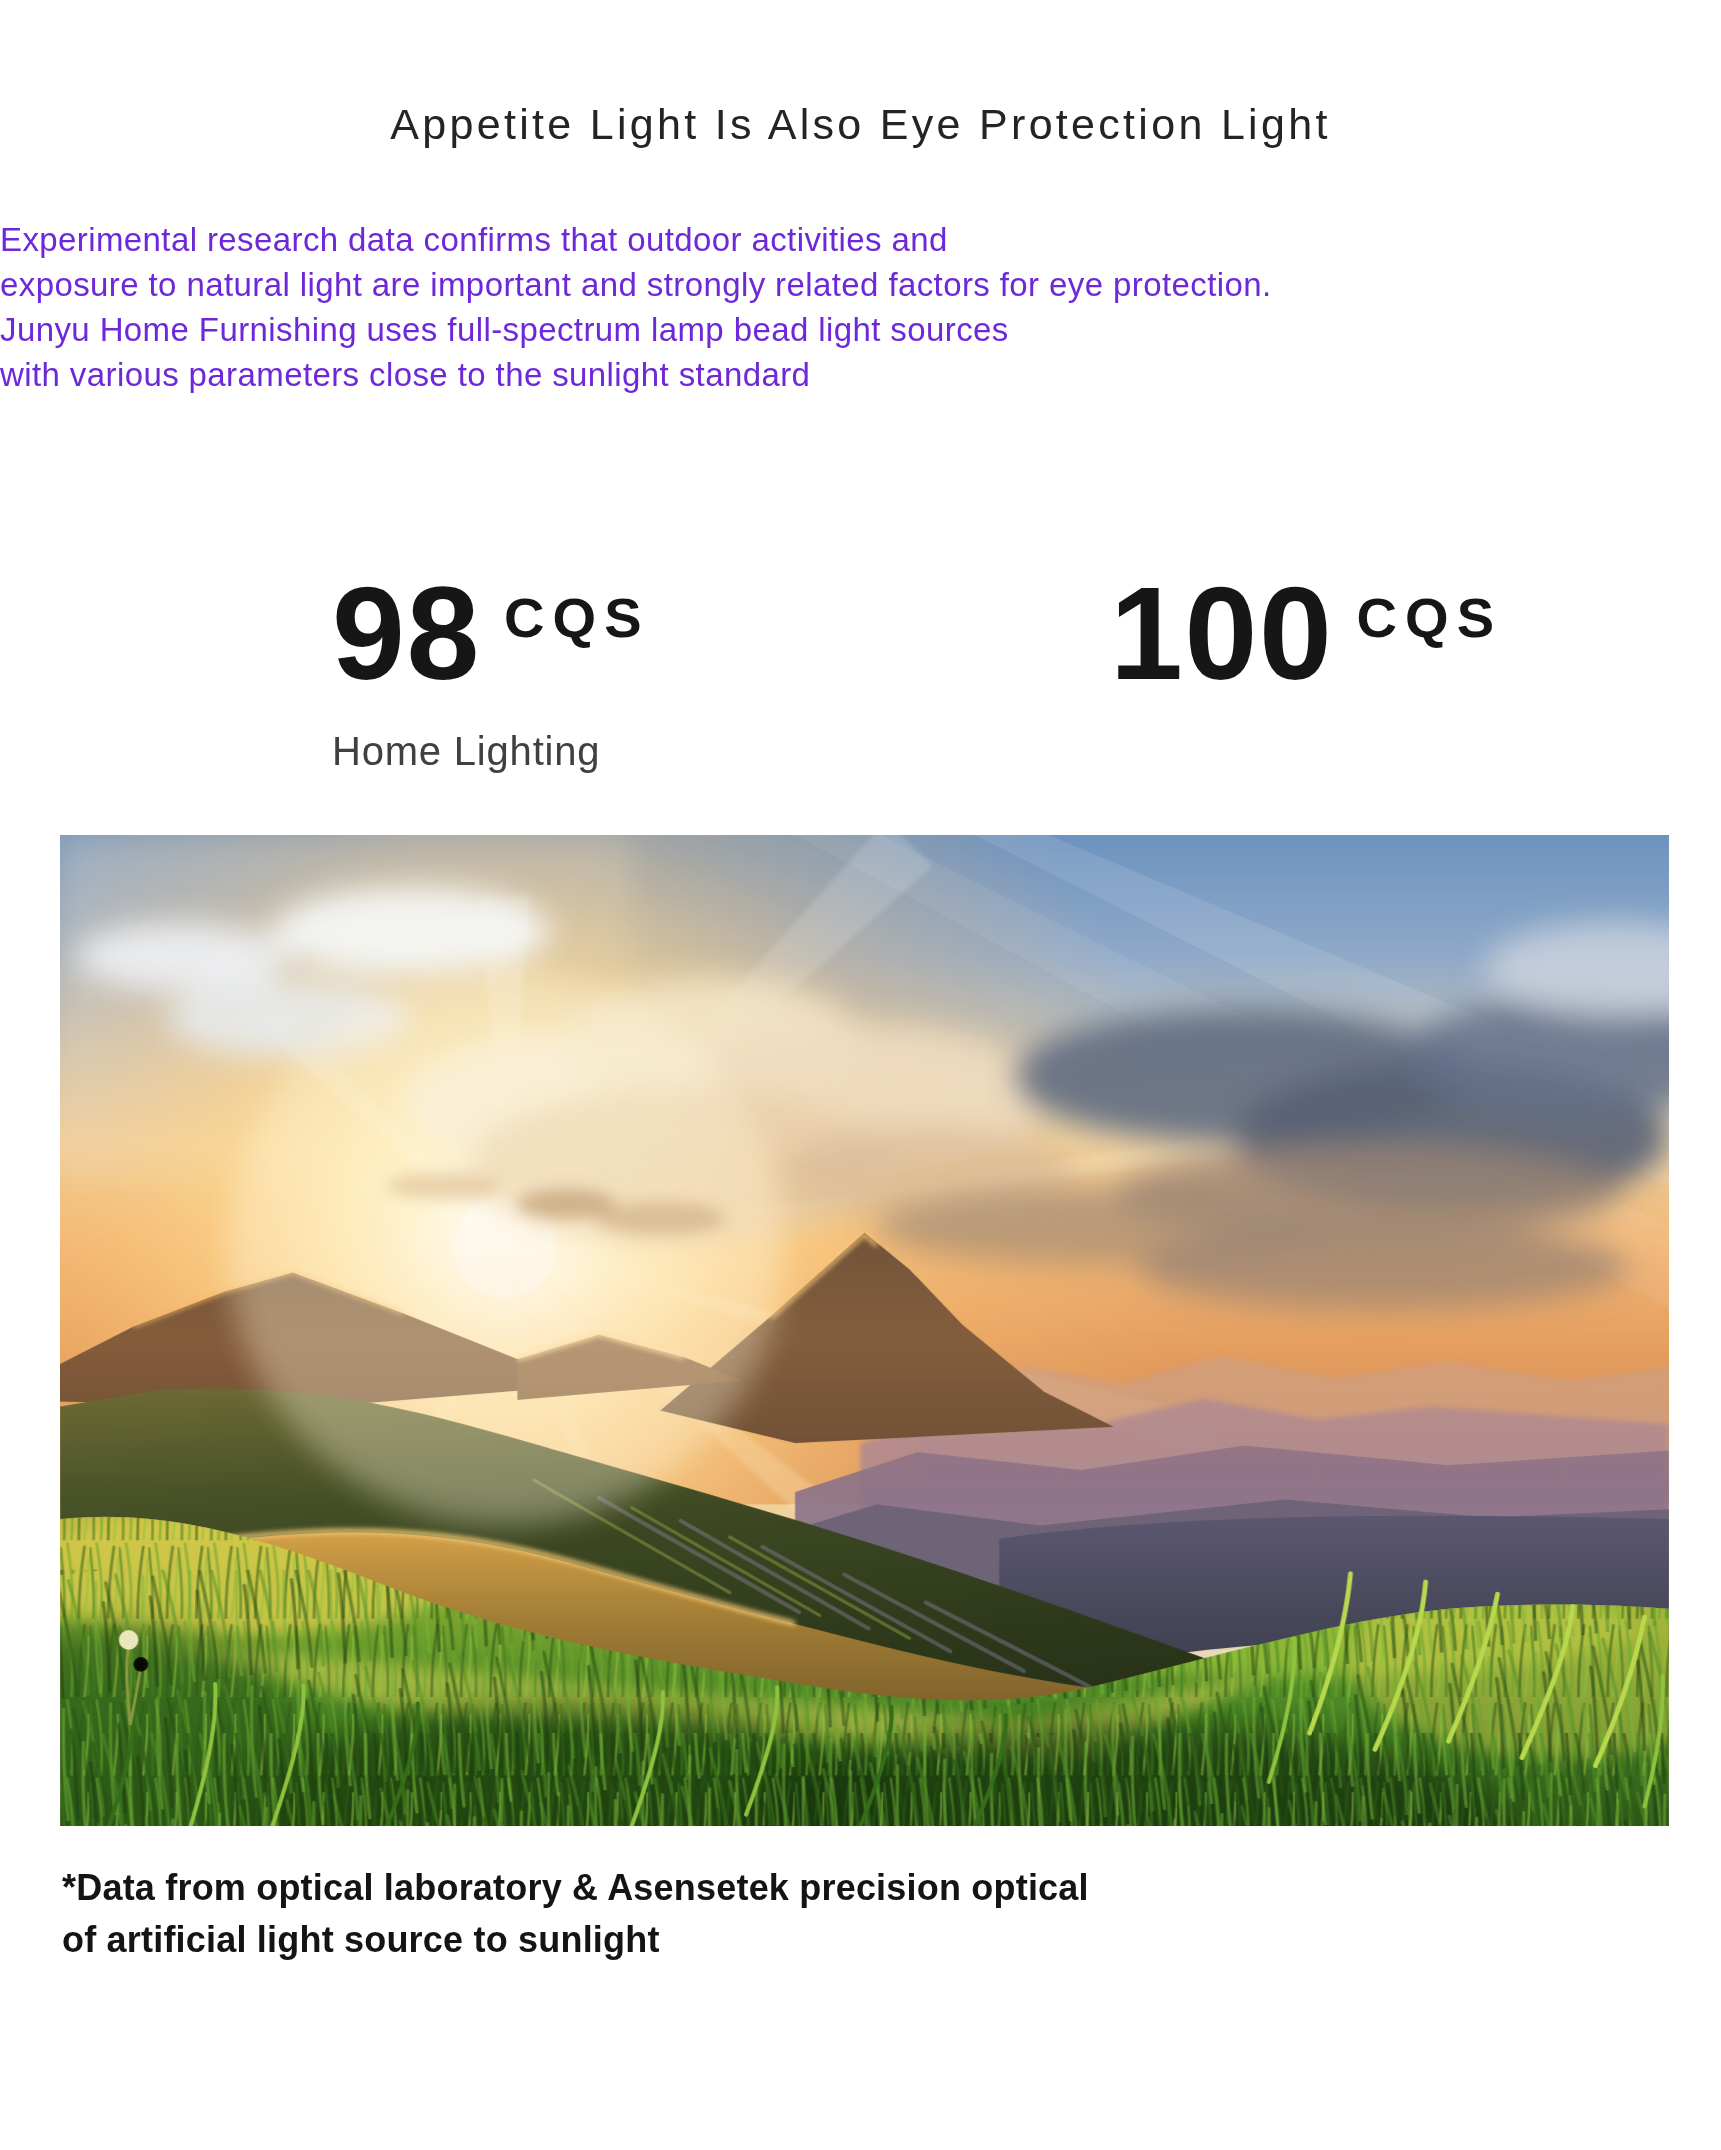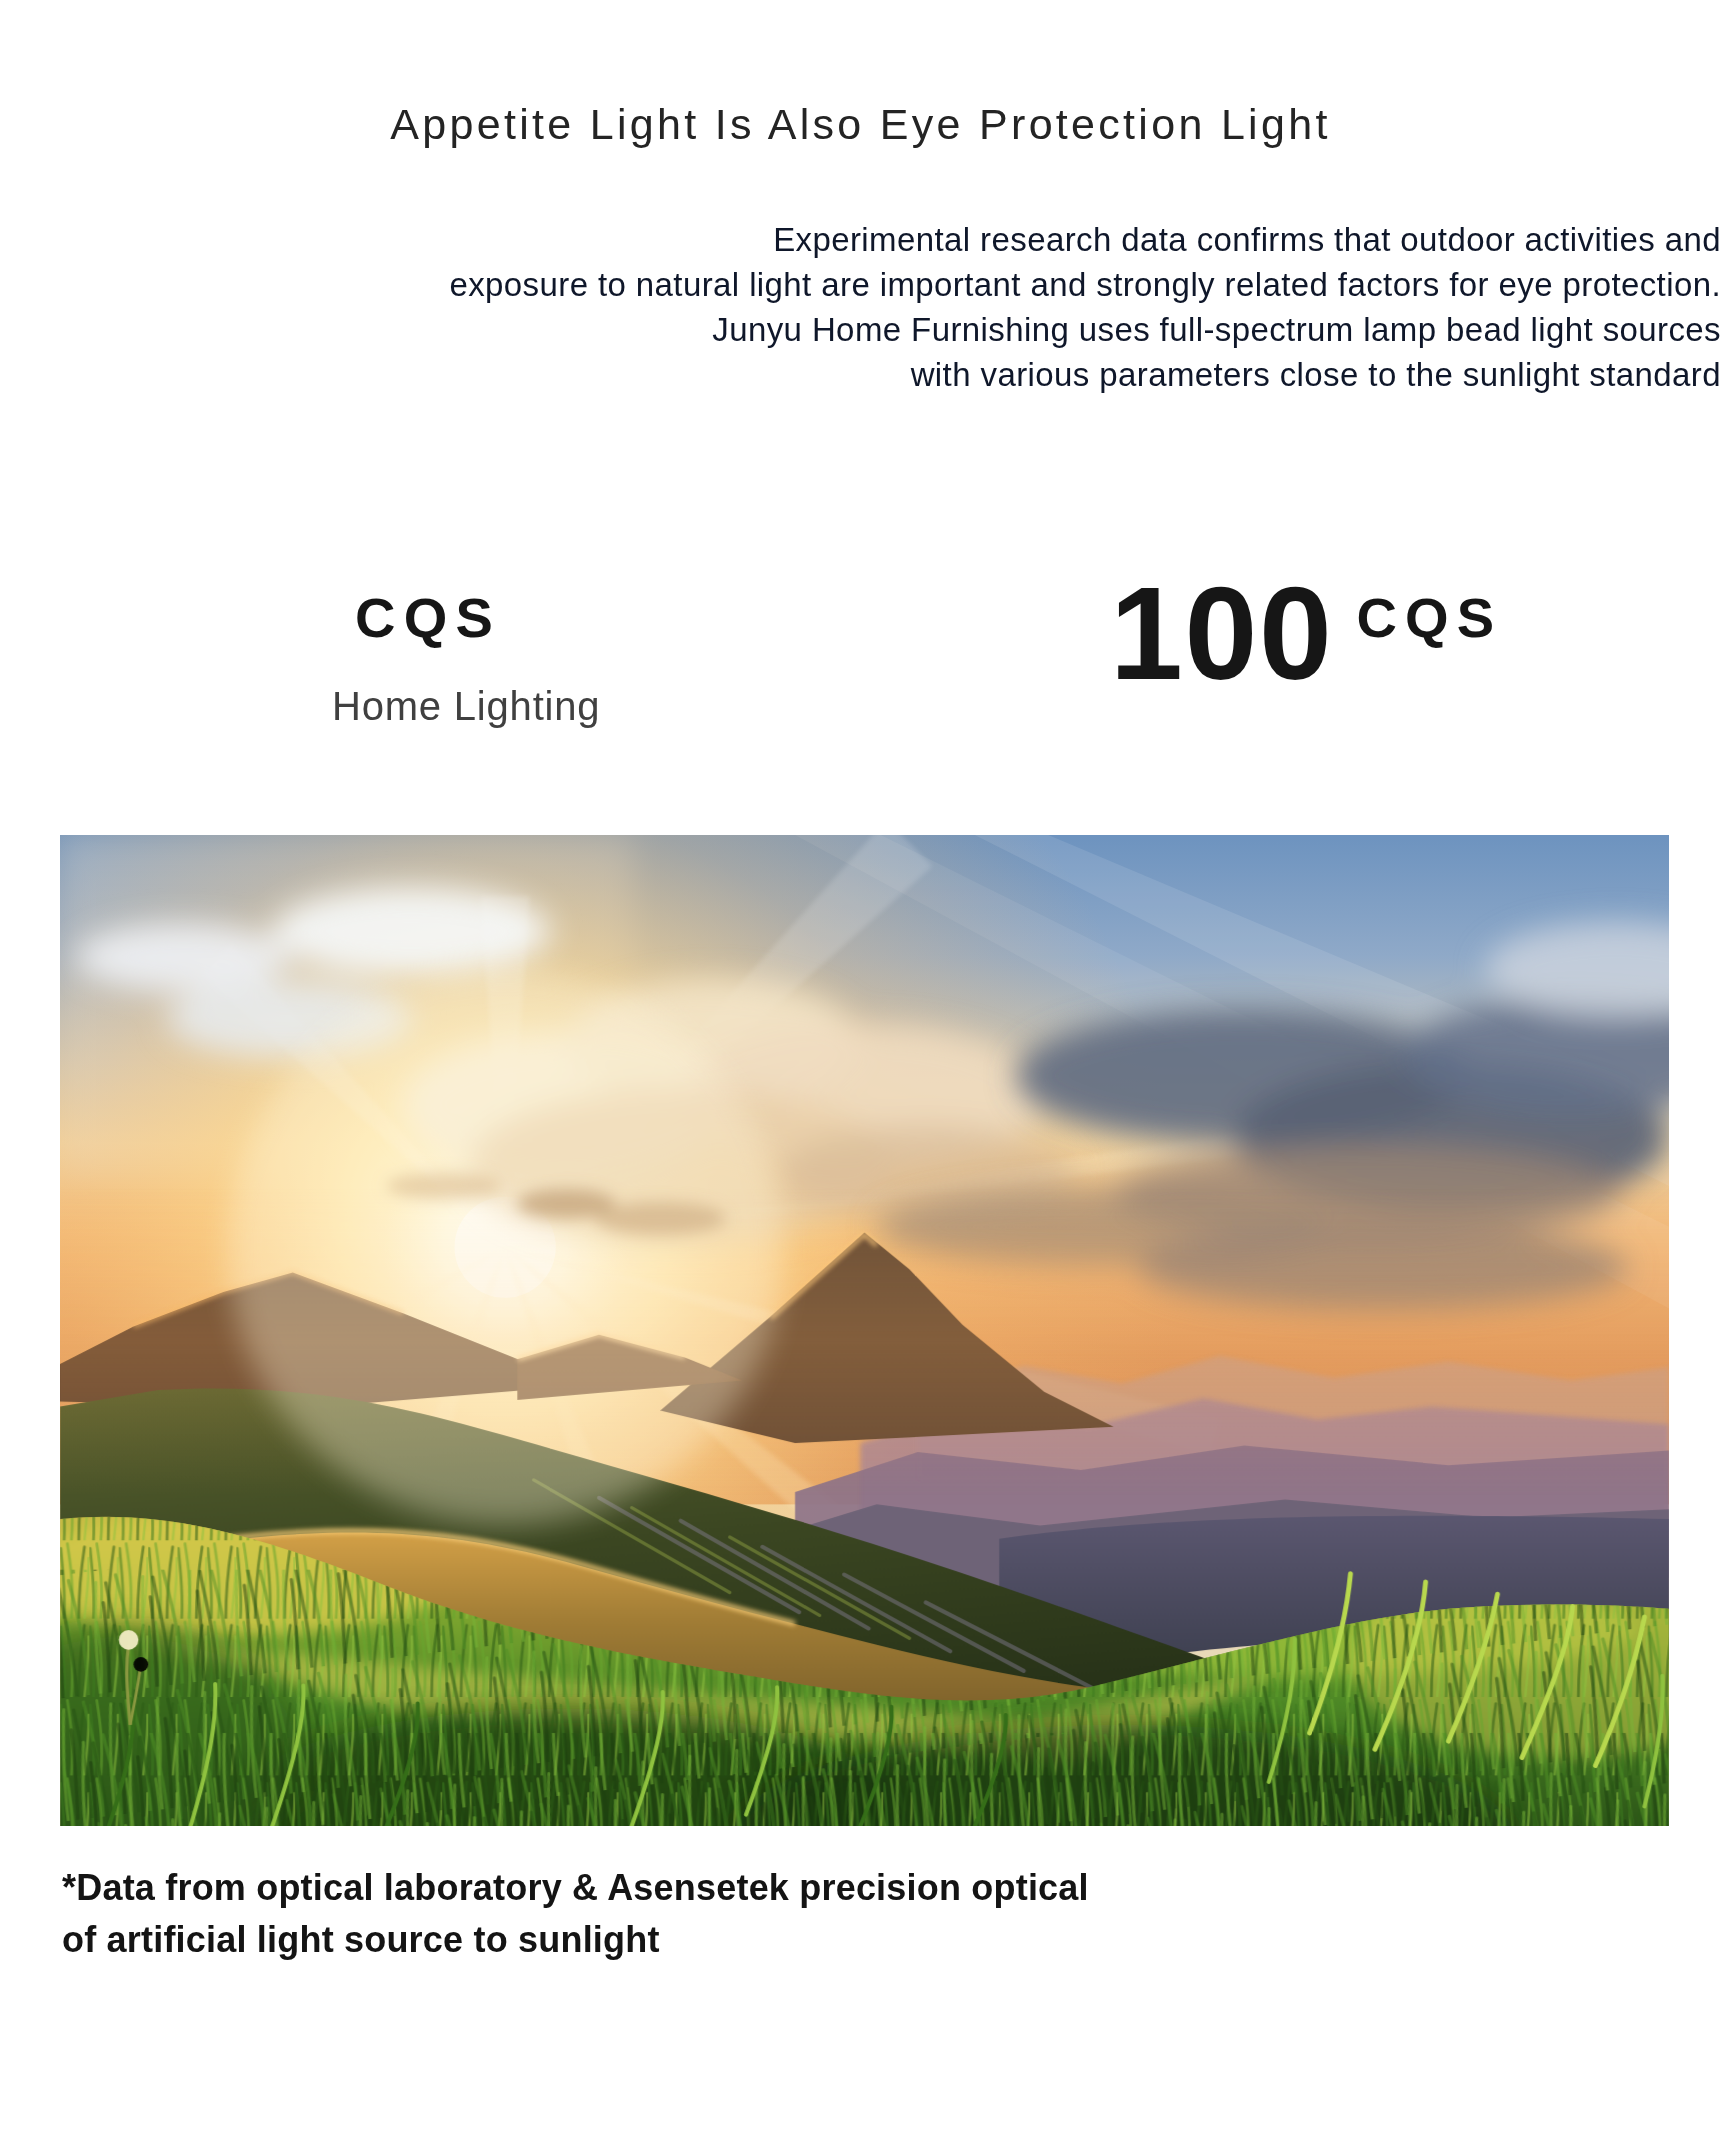--- a/index.html
+++ b/index.html
@@ -8,21 +8,21 @@
     position:relative; width:1721px; height:2151px; background:#ffffff;
     font-family:"Liberation Sans", sans-serif; color:#1e1e1e; overflow:hidden;
   }
   .title {
     position:absolute; top:100px; left:0; width:100%;
     text-align:center; font-size:43px; font-weight:500; letter-spacing:3.3px; color:#242424;
     white-space:nowrap;
   }
   .intro {
     position:absolute; top:217px; left:0; width:100%;
-    text-align:right; font-size:33px; line-height:45px; color:#0f172a; letter-spacing:0.4px;padding-left:10px;
+    text-align:left; font-size:33px; line-height:45px; color:#6d28d9; letter-spacing:0.4px;
   }
   .stat { position:absolute; top:572px; }
   .stat-home { left:332px; }
   .stat-sun  { left:1072px;margin-left:38px; }
   .stat-value { display:flex; align-items:flex-start; }
   .stat-num { font-size:131px; line-height:123px; font-weight:700; letter-spacing:1.6px; color:#161616; }
   .stat-unit { font-size:56px; font-weight:700; letter-spacing:8.2px; margin:13px 0 0 23px; color:#161616; }
   .stat-label { font-size:40px; font-weight:400; margin-top:34px; letter-spacing:0.8px; color:#404040; }
   .photo {
     position:absolute; left:60px; top:835px; width:1609px; height:991px;
@@ -43,20 +43,21 @@
 
   <div class="intro">
     <div>Experimental research data confirms that outdoor activities and</div>
     <div>exposure to natural light are important and strongly related factors for eye protection.</div>
     <div>Junyu Home Furnishing uses full-spectrum lamp bead light sources</div>
     <div>with various parameters close to the sunlight standard</div>
   </div>
 
   <div class="stat stat-home">
     <div class="stat-value">
+      <span class="stat-num">98</span>
       <span class="stat-unit">CQS</span>
     </div>
     <div class="stat-label">Home Lighting</div>
   </div>
 
   <div class="stat stat-sun">
     <div class="stat-value">
       <span class="stat-num">100</span>
       <span class="stat-unit">CQS</span>
     </div>

